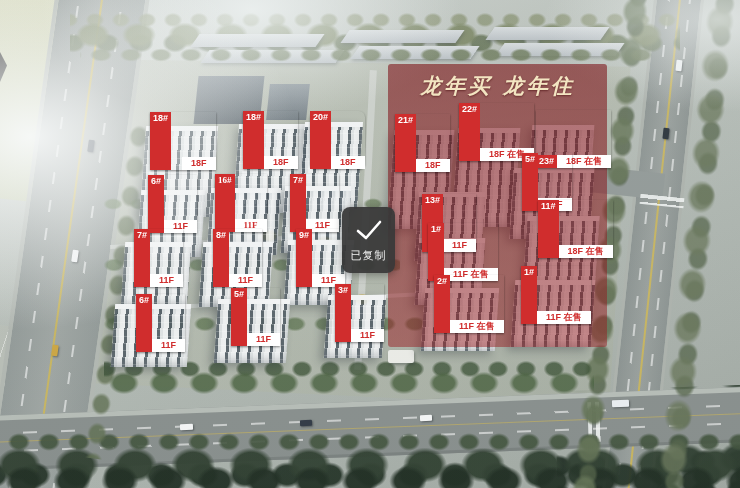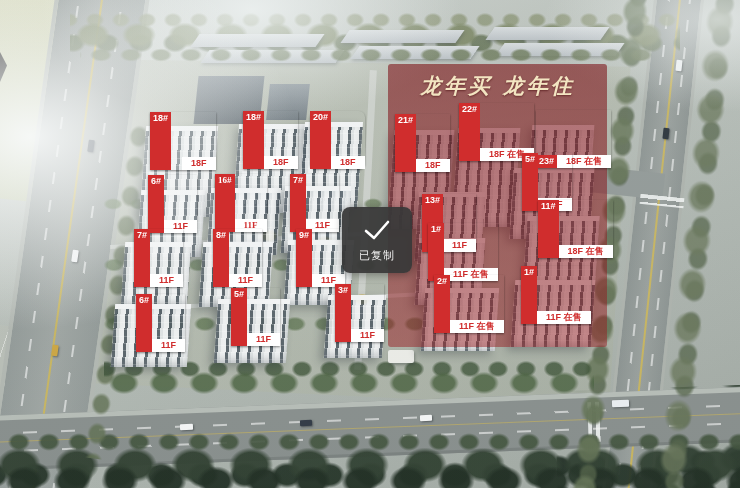--- a/index.html
+++ b/index.html
@@ -113,21 +113,21 @@
     font-size:21px;letter-spacing:3px;color:#f3e5c2;text-shadow:0 1px 2px rgba(70,10,12,.6);white-space:nowrap;}
 
   
   #labels{left:0;top:0;right:0;bottom:0;z-index:7;pointer-events:none;}
   .chip{position:absolute;display:flex;align-items:stretch;pointer-events:auto;cursor:pointer;
     font:bold 9px/1 "Liberation Sans",sans-serif;white-space:nowrap;box-shadow:0 1px 2px rgba(0,0,0,.45);}
   .chip .n{background:#d02d2d;color:#ffffff;padding:2px 3px;}
   .chip .f{background:#ffffff;color:#d02d2d;padding:2px 9px;margin-top:45px;}
 
   
-  #toast{left:342px;top:207px;width:70px;height:66px;z-index:9;border-radius:8px;
+  #toast{left:342px;top:207px;width:53px;height:66px;z-index:9;border-radius:8px;
     background:rgba(56,56,56,.94);display:flex;flex-direction:column;align-items:center;
     justify-content:center;gap:8px;box-shadow:0 2px 8px rgba(0,0,0,.35);}
   #toast .msg{color:#f0f0f0;font-size:11px;letter-spacing:1px;}
 </style>
 </head>
 <body>
 
 <div class="screen">
 
   <div class="abs" id="field"></div>

